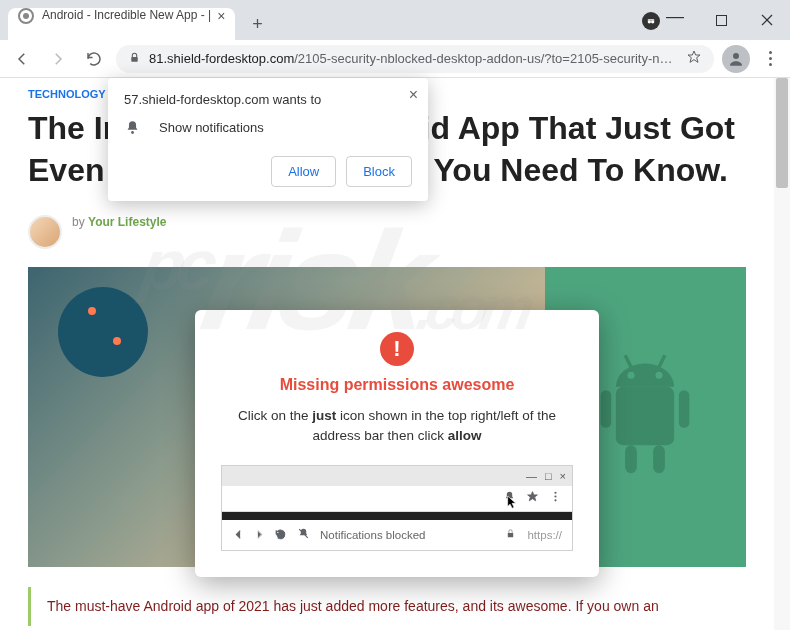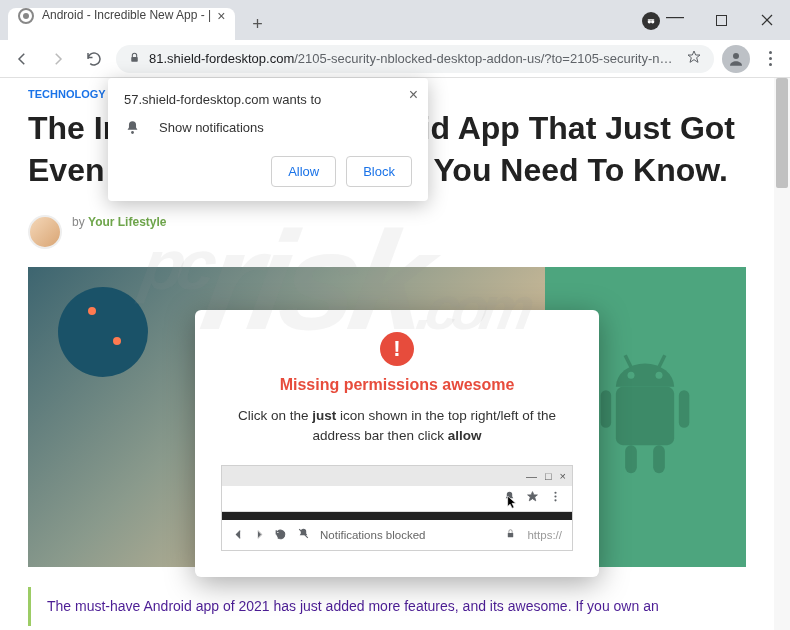--- a/index.html
+++ b/index.html
@@ -52,21 +52,21 @@
 .hero { margin: 0 0 20px; height: 300px; position: relative; overflow: hidden; }
 .hero-left { position: absolute; left: 0; top: 0; width: 72%; height: 100%; background: linear-gradient(135deg, #3d6570 0%, #8a9a8c 40%, #c9b896 70%, #a09080 100%); }
 .hero-dots { position: absolute; left: 30px; top: 20px; width: 90px; height: 90px; background: radial-gradient(circle, #1a5268 60%, #1a5268 100%); border-radius: 50%; }
 .hero-dots::before, .hero-dots::after { content: ""; position: absolute; width: 8px; height: 8px; background: #ff7a50; border-radius: 50%; }
 .hero-dots::before { top: 20px; left: 30px; }
 .hero-dots::after { top: 50px; left: 55px; }
 .hero-right { position: absolute; right: 0; top: 0; width: 28%; height: 100%; background: #4da57e; display: flex; align-items: center; justify-content: center; }
 .android-robot svg { width: 120px; height: 140px; fill: #3d8a68; }
 
 .article-body { border-left: 3px solid #9ccc65; padding: 8px 0 8px 16px; margin-bottom: 30px; }
-.article-body p { color: #4c1d95; font-size: 14px; line-height: 1.6; }
+.article-body p { color: #7f1d1d; font-size: 14px; line-height: 1.6; }
 
 
 .perm-dialog { position: absolute; left: 108px; top: 78px; width: 320px; background: #fff; border-radius: 4px; box-shadow: 0 4px 20px rgba(0,0,0,0.25); z-index: 30; padding: 14px 16px 14px 16px; }
 .perm-origin { font-size: 13px; color: #333; }
 .perm-close { position: absolute; right: 10px; top: 8px; color: #666; font-size: 16px; cursor: pointer; }
 .perm-row { display: flex; align-items: center; gap: 18px; margin-top: 12px; }
 .perm-row svg { width: 17px; height: 17px; fill: #5f6368; }
 .perm-label { font-size: 13px; color: #333; }
 .perm-actions { display: flex; justify-content: flex-end; gap: 10px; margin-top: 20px; }
 .perm-btn { border: 1px solid #d0d0d0; background: #fff; color: #1a73e8; font-size: 13px; padding: 7px 16px; border-radius: 4px; cursor: pointer; }

